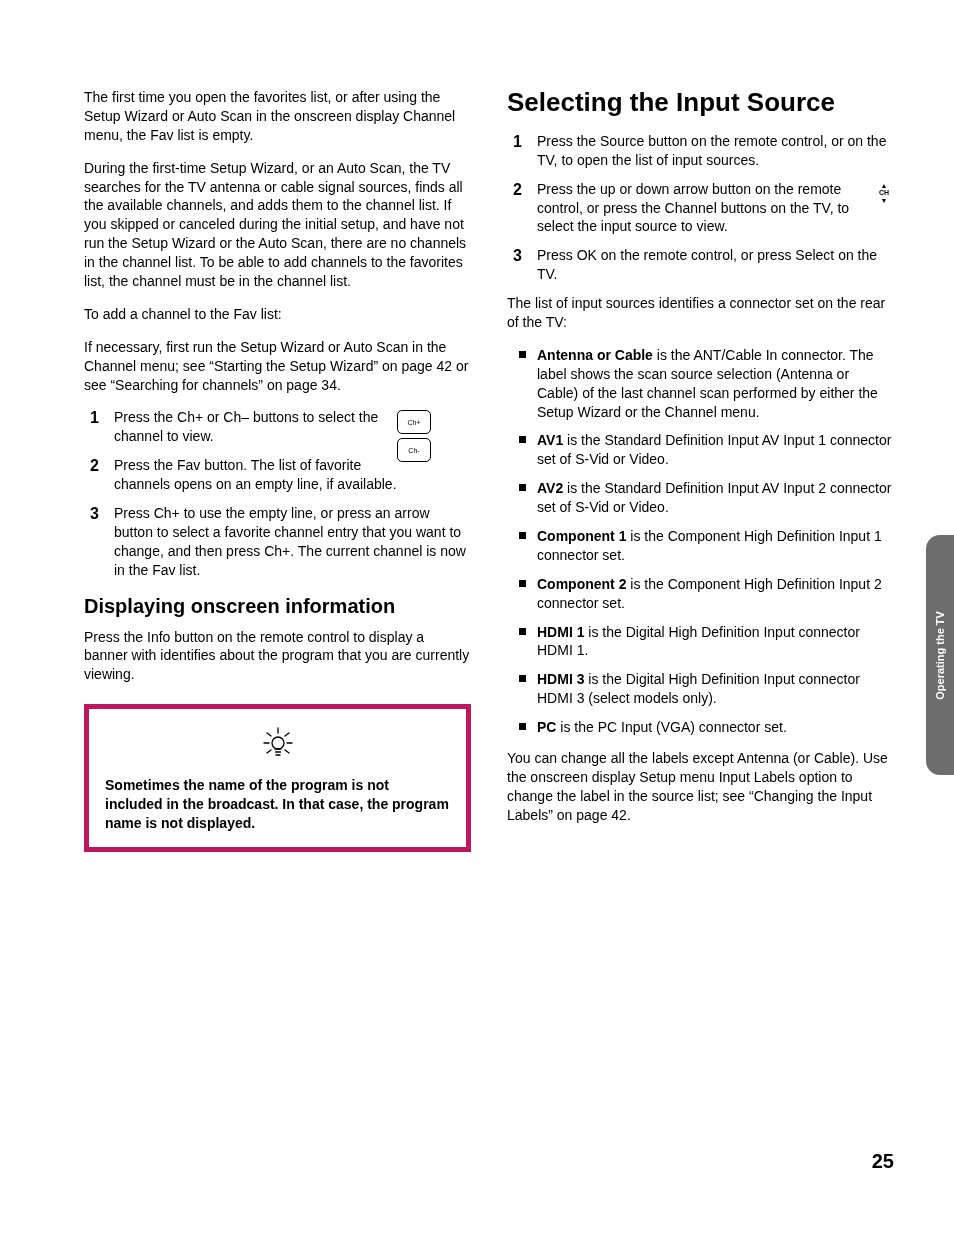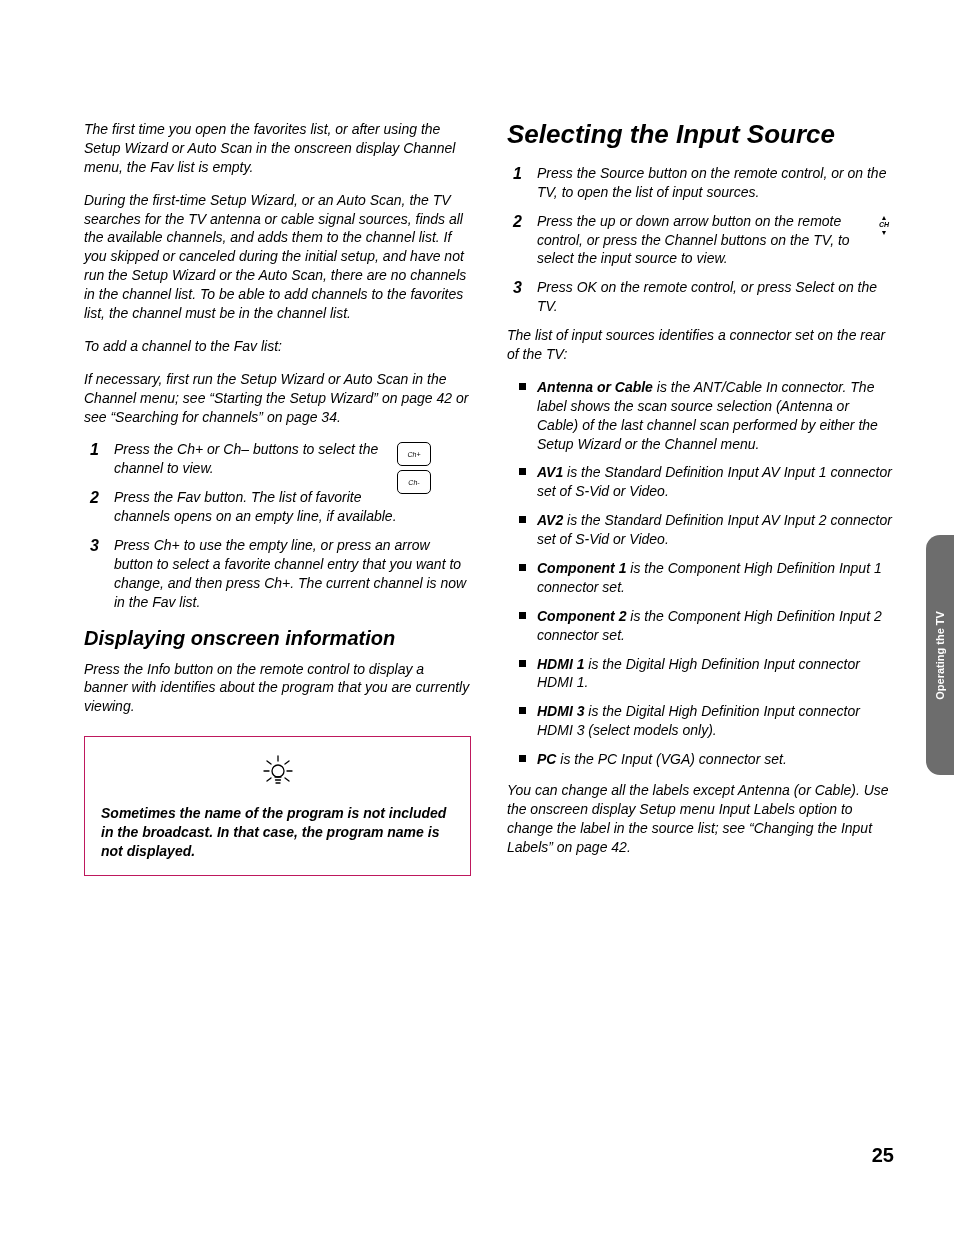--- a/index.html
+++ b/index.html
@@ -8,26 +8,25 @@
     background: #fff;
     font-family: "Futura", "Century Gothic", "Trebuchet MS", Arial, sans-serif;
     font-size: 14px;
     line-height: 1.35;
     color: #000;
     width: 954px;
     height: 1235px;
     position: relative;
   }
   .page {
-    padding: 120px 60px 60px 84px;
+    padding: 88px 60px 60px 84px;
     column-count: 2;
     column-gap: 36px;
     column-fill: auto;
     height: 980px;
-    font-style: italic;
   }
   p {
     margin: 0 0 14px 0;
   }
   .h1 {
     font-family: "Futura", "Century Gothic", Arial, sans-serif;
     font-weight: bold;
     font-size: 26px;
     line-height: 1.15;
     margin: 0 0 14px 0;
@@ -70,21 +69,21 @@
   ul.bullets > li::before {
     content: "";
     position: absolute;
     left: 12px;
     top: 5px;
     width: 7px;
     height: 7px;
     background: #000;
   }
   .tipbox {
-    border: 1px solid #be185d;
+    border: 5px solid #be185d;
     padding: 16px 16px 14px 16px;
     margin-top: 20px;
     break-inside: avoid;
   }
   .tipbox .icon {
     text-align: center;
     margin-bottom: 12px;
   }
   .tipbox .txt {
     font-weight: bold;
@@ -132,21 +131,21 @@
     align-items: center;
     justify-content: center;
   }
   .sidetab span {
     transform: rotate(-90deg);
     white-space: nowrap;
   }
   .pagenum {
     position: absolute;
     right: 60px;
-    bottom: 66px;
+    bottom: 60px;
     font-size: 20px;
     font-weight: bold;
   }
   b { font-weight: bold; }
   .indented {
     padding-left: 30px;
   }
 </style>
 </head>
 <body>

